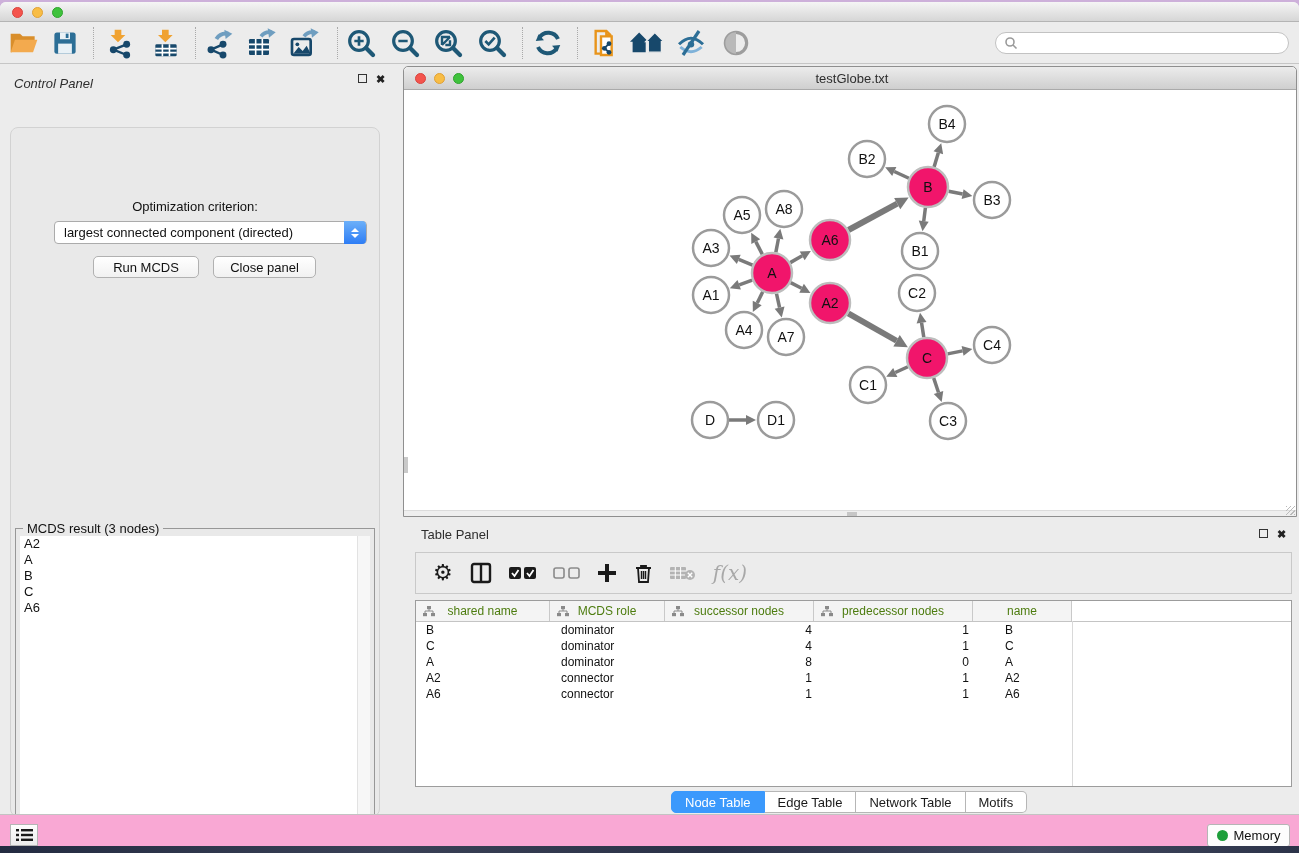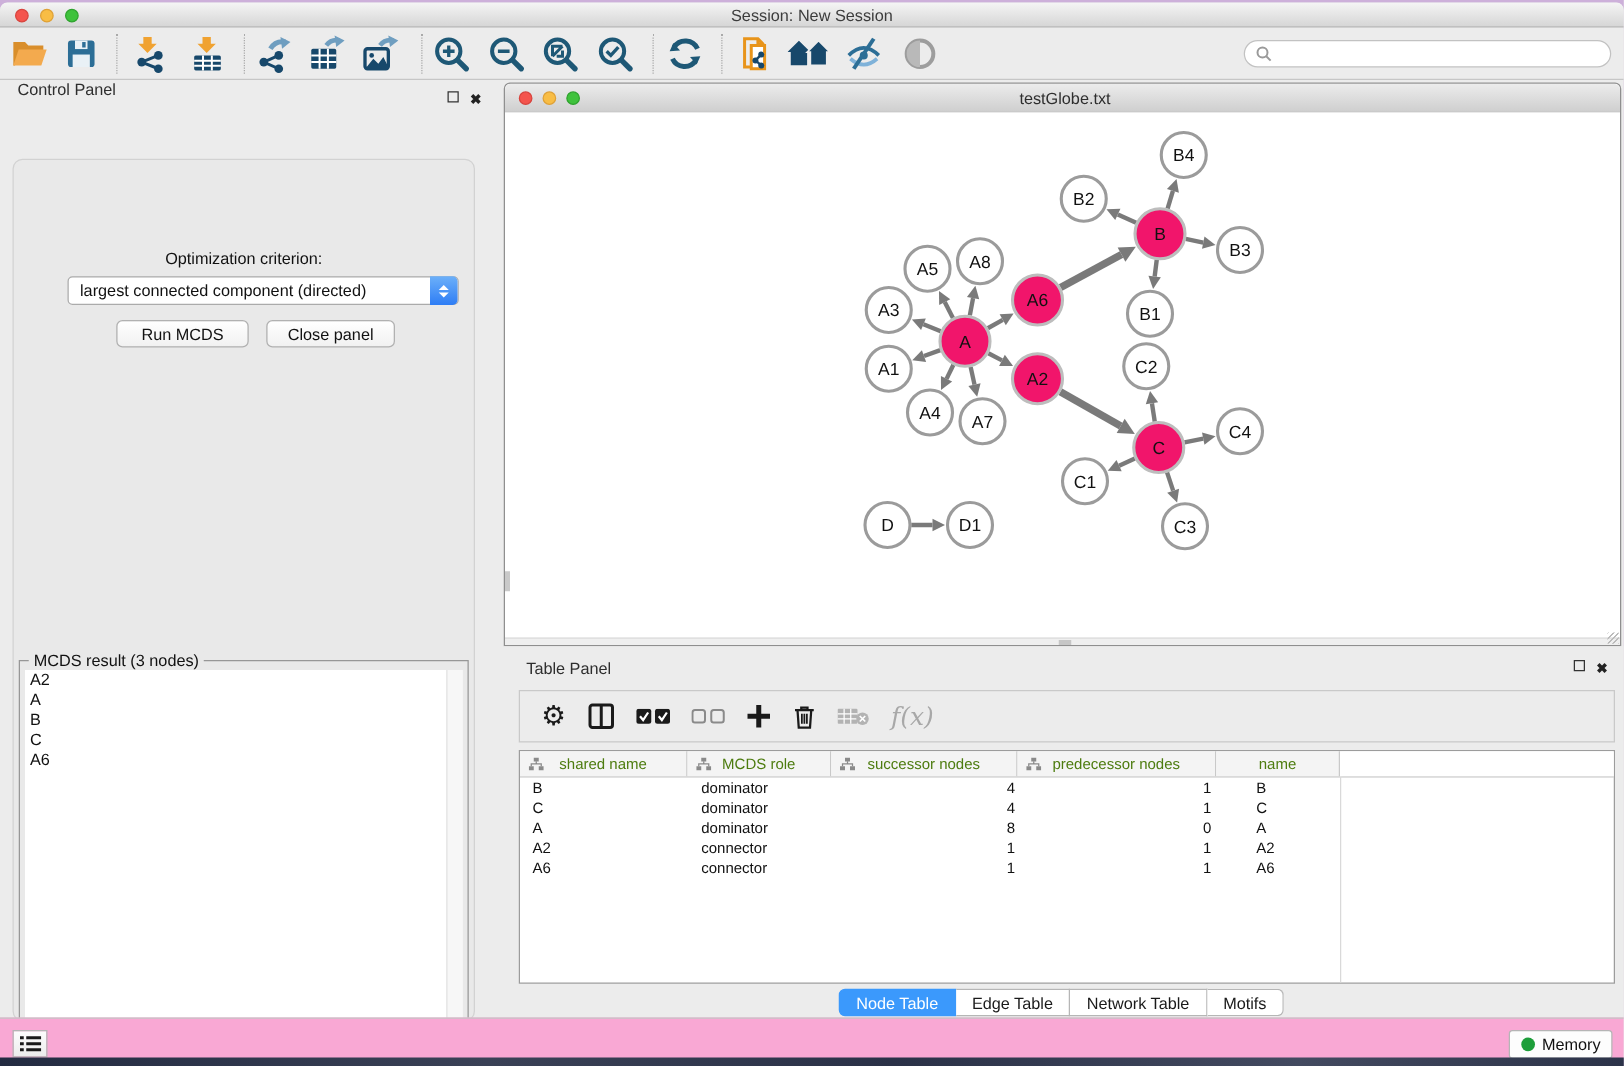--- a/index.html
+++ b/index.html
@@ -21,21 +21,21 @@
 
   
   #toolbar { position:absolute; left:0; top:21px; width:100%; height:41px; background:#ececec; border-bottom:1px solid #c6c6c6; }
   .tb-btn { position:absolute; top:2px; width:38px; height:36px; display:flex; align-items:center; justify-content:center; }
   .tb-sep { position:absolute; top:4px; height:32px; width:0; border-left:1px dotted #a9a9a9; }
   #search-field { position:absolute; left:995px; top:9px; width:294px; height:22px; background:#fff; border:1px solid #c2c2c2; border-radius:11px; display:flex; align-items:center; padding-left:8px; }
   #search-field input { border:none; outline:none; font-size:12px; width:250px; background:transparent; font-family:"Liberation Sans",sans-serif; }
 
   
   #control-panel { position:absolute; left:0; top:62px; width:391px; height:750px; }
-  #cp-header { position:absolute; left:14px; top:0; font-size:13px; color:#2e2e2e; }
+  #cp-header { position:absolute; left:14px; top:12px; font-size:13px; color:#2e2e2e;font-style:italic; }
   .win-btn { position:absolute; top:9px; font-size:11px; color:#222; cursor:default; }
   .float-glyph { display:inline-block; width:9px; height:9px; border:1.5px solid #333; }
   #cp-body { position:absolute; left:10px; top:63px; width:370px; height:690px; background:#e9e9e9; border:1px solid #d2d2d2; border-radius:8px; }
   #control-panel-tabs { position:absolute; left:78px; top:34px; display:flex; height:22px; }
   .ctab { font-size:13px; color:#1a1a1a; background:#fff; border:1px solid #b3b3b3; border-left:none; padding:2px 12px 0 12px; height:22px; }
   .ctab:first-child { border-left:1px solid #b3b3b3; border-radius:4px 0 0 4px; }
   .ctab:last-child { border-radius:0 4px 4px 0; }
   .ctab.selected { background:#3b99fc; color:#fff; border-color:#3b99fc; }
   #opt-label { position:absolute; left:0; width:100%; top:71px; text-align:center; font-size:13px; color:#111; }
   #criterion-select { position:absolute; left:43px; top:93px; width:313px; height:23px; background:#fff; border:1px solid #ababab; border-radius:4px; font-size:13px; color:#111; display:flex; align-items:center; padding-left:9px; }
@@ -92,21 +92,20 @@
 </head>
 <body>
 
 <div id="root">
 <div id="app">
 
   <div id="titlebar">
     <span class="tl red" style="left:12px"></span>
     <span class="tl yel" style="left:32px"></span>
     <span class="tl grn" style="left:52px"></span>
-    <div class="title">Session: New Session</div>
   </div>
 
   <div id="toolbar">
     <div class="tb-btn" style="left:5px">
       <svg width="32" height="32" viewBox="0 0 24 24">
             <path d="M2 5h7l2 2h9v3H6L3 19H2z" fill="#d98e2b"></path>
             <path d="M5.2 9.5H22l-3.2 9.5H2z" fill="#f3aa4e"></path>
           </svg>
     </div>
     <div class="tb-btn" style="left:46px">

